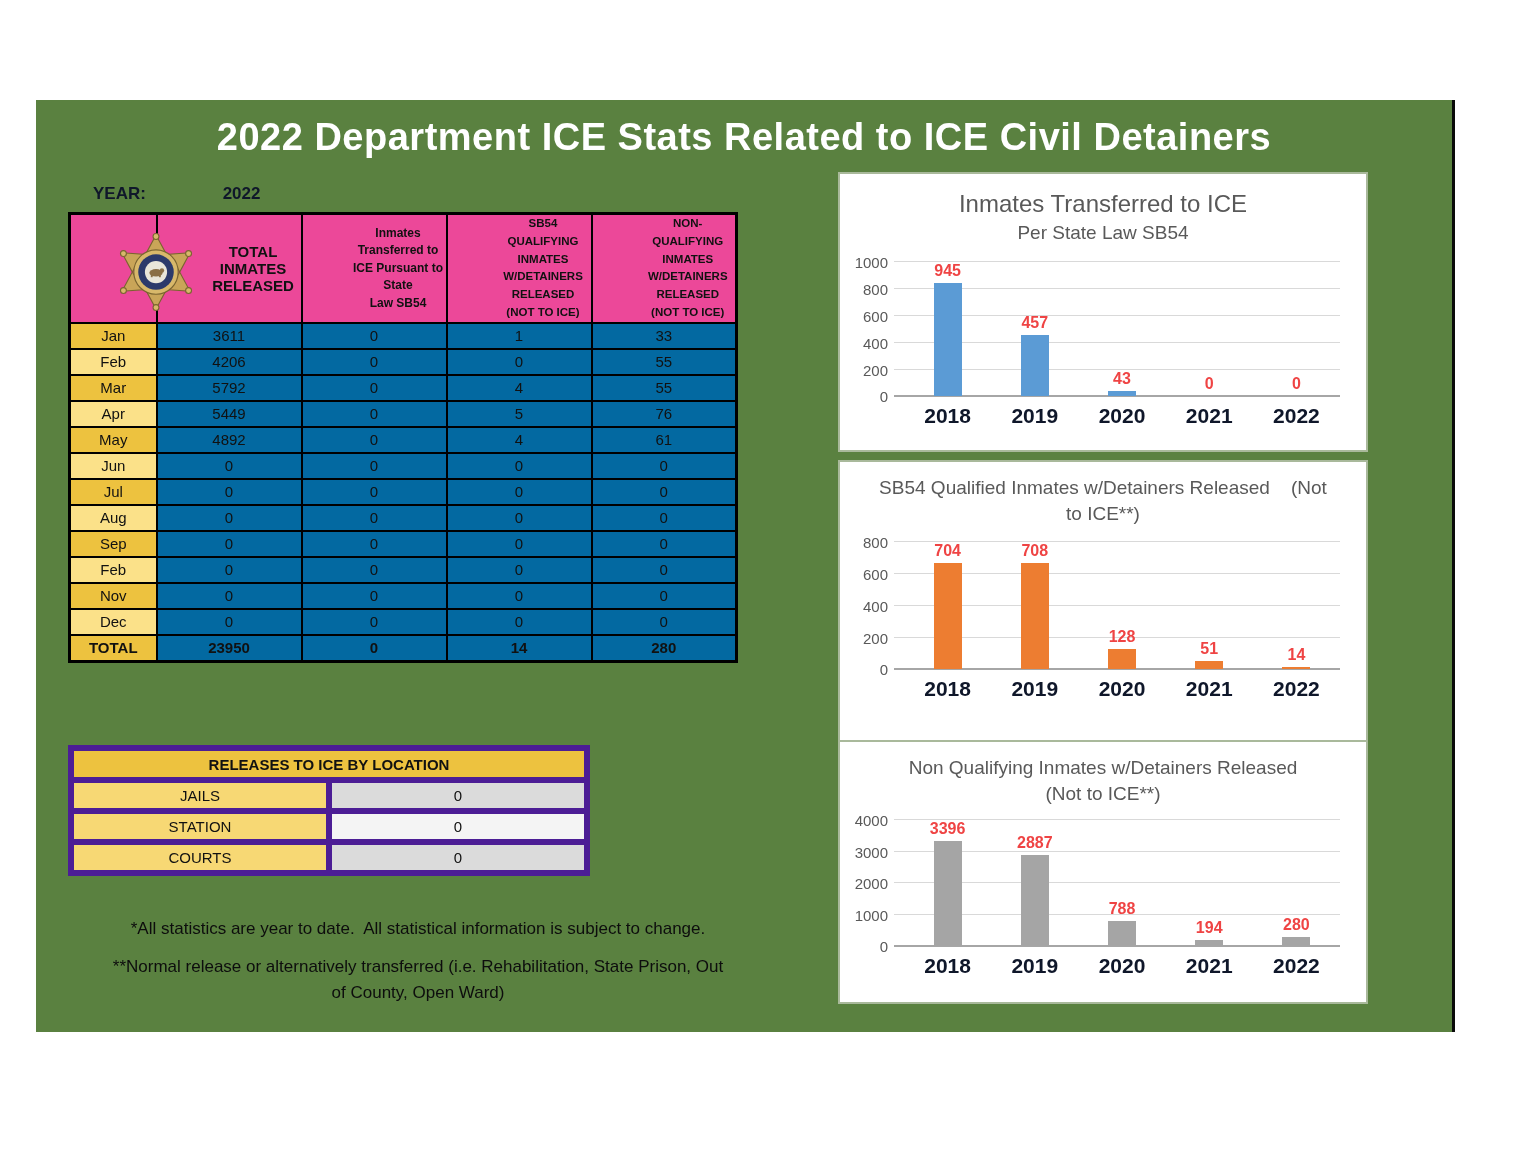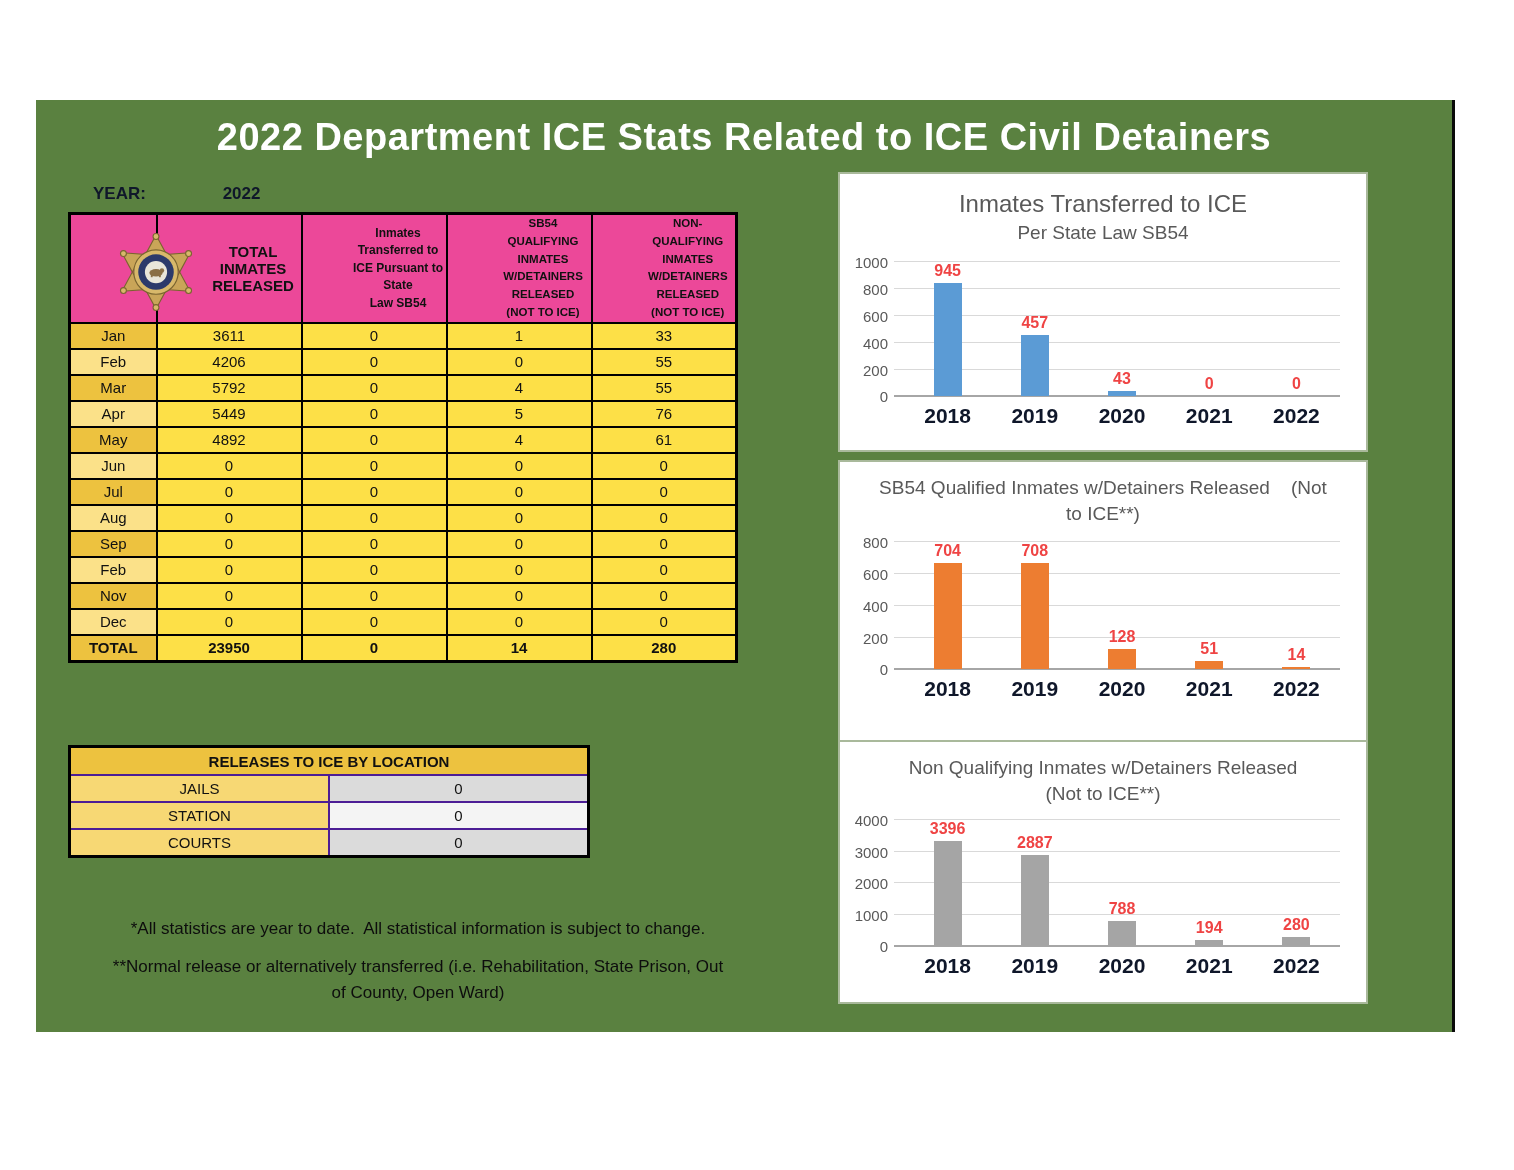--- a/index.html
+++ b/index.html
@@ -30,28 +30,28 @@
     border:2px solid #000;text-align:center;vertical-align:middle;padding:0;
   }
   .main-table thead th{background:#ec4899;font-weight:bold;white-space:pre-line;height:96px;padding-left:48px;}
   .hdr-badge{background:#edc23f;}
   .hdr-1{font-size:15px;}
   .hdr-2{font-size:12px;line-height:1.45;}
   .hdr-3,.hdr-4{font-size:11.5px;line-height:1.55;}
   .main-table td{height:24px;font-size:15px;}
   .mcell{background:#edc23f;}
   .mcell.light{background:#fbe189;}
-  .vcell{background:#fde047;}
+  .vcell{background:#0369a1;}
   .total-row td{font-weight:bold;}
   
   .rel-table{
     position:absolute;left:32px;top:645px;width:522px;table-layout:fixed;
     border:3px solid #000;background:#000;
   }
-  .rel-table th,.rel-table td{border:2px solid #4c1d95;text-align:center;padding:0;}
+  .rel-table th,.rel-table td{border:6px solid #4c1d95;text-align:center;padding:0;}
   .rel-table th{background:#edc23f;font-weight:bold;font-size:15px;height:26px;}
   .rel-table td{height:25px;font-size:15px;}
   .rel-label{background:#f7d874;width:232px;}
   .rel-val{background:#dbdbdb;}
   tr.alt .rel-val{background:#f4f4f4;}
   
   .footnote{
     position:absolute;left:20px;width:724px;text-align:center;color:#0d0d0d;
     font-size:17px;white-space:pre-wrap;line-height:1.5;
   }

